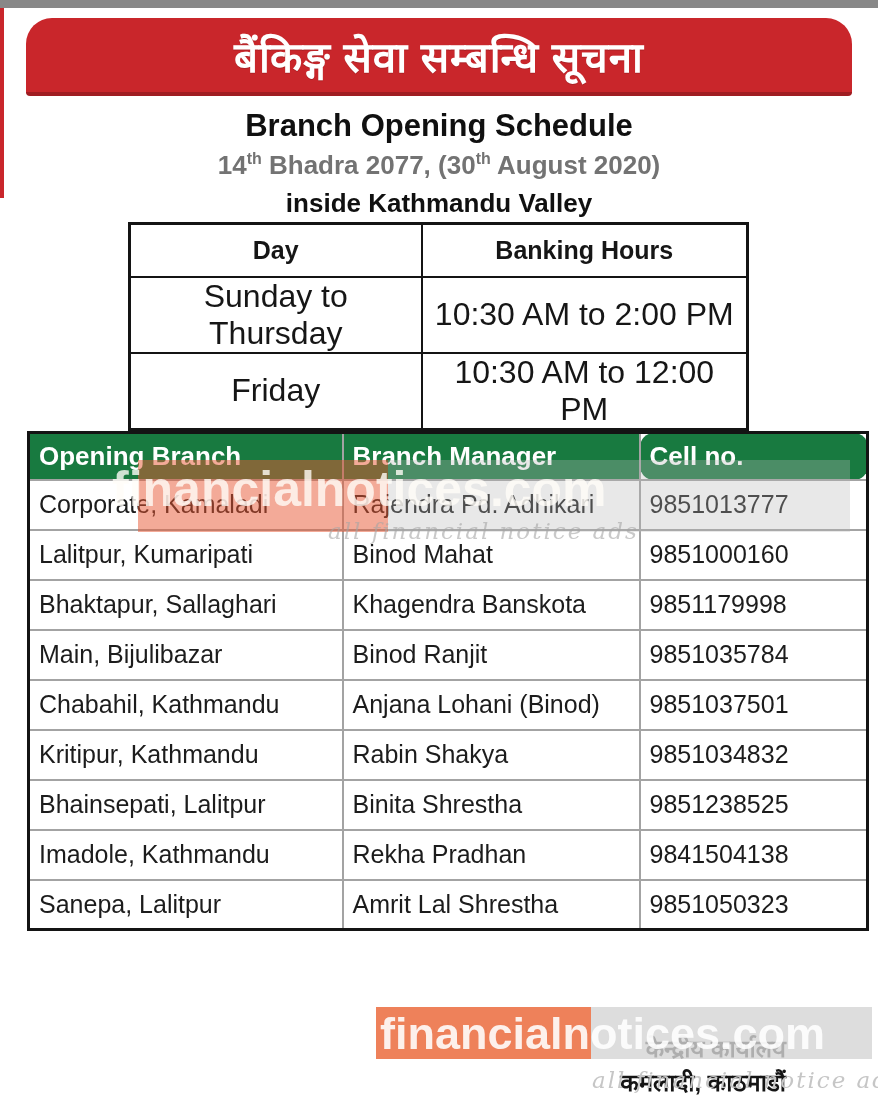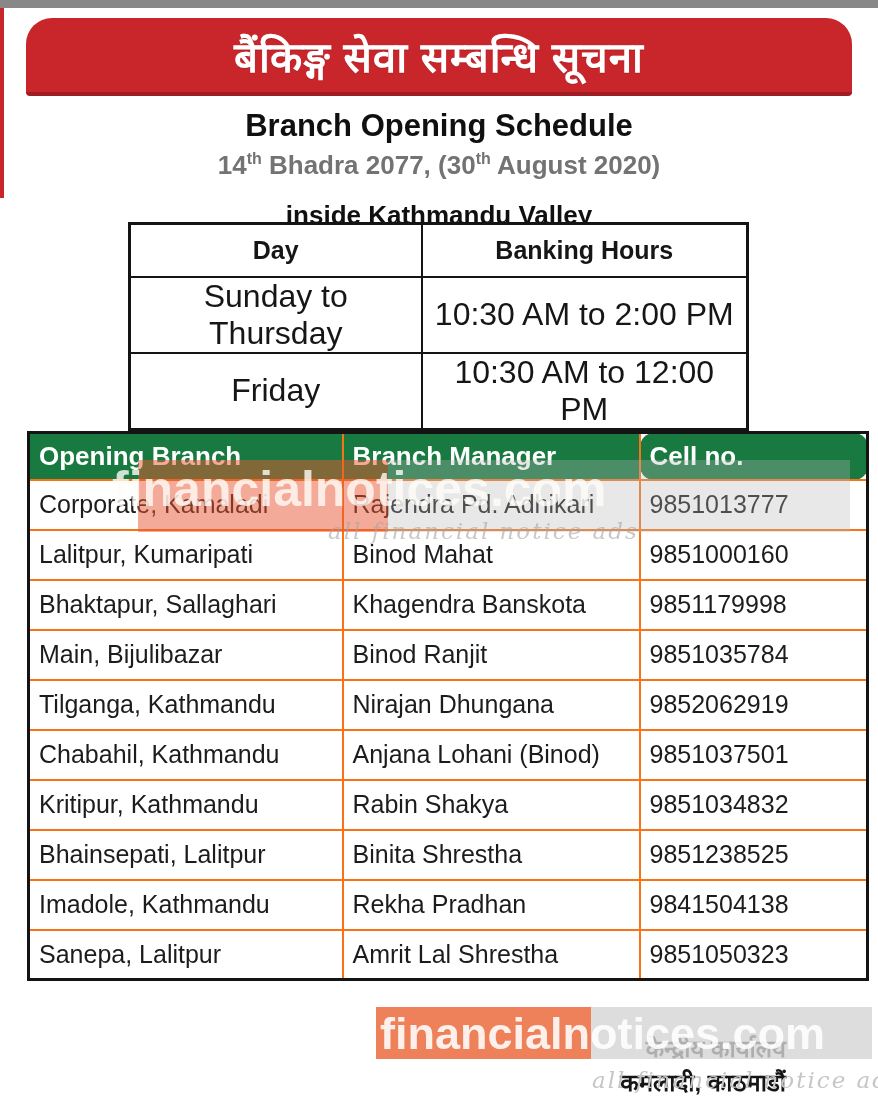--- a/index.html
+++ b/index.html
@@ -31,21 +31,21 @@
   }
   .banner-title {
     color: #ffffff; font-size: 42px; font-weight: bold; letter-spacing: 1px;
     text-shadow: 0 1px 0 rgba(0,0,0,0.15);
   }
 
   .center-text { position: absolute; left: 0; width: 100%; text-align: center; }
   .doc-title   { top: 100px; font-size: 31px; font-weight: bold; color: #101010; }
   .date-line   { top: 142px; font-size: 26px; font-weight: bold; color: #737373; }
   .date-line sup { font-size: 16px; font-weight: bold; }
-  .loc-line    { top: 192px; font-size: 26px; font-weight: bold; color: #101010; }
+  .loc-line    { top: 180px; font-size: 26px; font-weight: bold; color: #101010; }
 
   
   table { border-collapse: collapse; table-layout: fixed; }
   .hours-table {
     position: absolute; left: 128px; top: 214px; width: 618px;
     border: 3px solid #141414;
   }
   .hours-table td, .hours-table th {
     border: 2px solid #141414; text-align: center; vertical-align: middle;
     font-size: 32px; padding: 0 6px; background: #ffffff; color: #161616;
@@ -56,21 +56,21 @@
   .hours-row-2    { height: 54px; }
   .hours-col-day   { width: 292px; }
   .hours-col-hours { width: 326px; }
 
   
   .branch-table {
     position: absolute; left: 27px; top: 423px; width: 823px;
     border: 3px solid #141414;
   }
   .branch-table td, .branch-table th {
-    border: 2px solid #f97316; vertical-align: middle; text-align: left;
+    border: 2px solid #a3a3a3; vertical-align: middle; text-align: left;
     padding: 0 6px 0 9px; overflow: hidden; white-space: nowrap;
   }
   .branch-table th {
     height: 47px; background: #187a40; color: #ffffff;
     font-size: 26px; font-weight: bold;
   }
   .branch-table td { height: 50px; font-size: 25px; color: #1c1c1c; background: #ffffff; }
   .col-branch  { width: 314px; }
   .col-manager { width: 297px; }
   .col-cell    { width: 228px; border-radius: 14px; }
@@ -160,25 +160,20 @@
       <td>Bhaktapur, Sallaghari</td>
       <td>Khagendra Banskota</td>
       <td>9851179998</td>
     </tr>
     <tr>
       <td>Main, Bijulibazar</td>
       <td>Binod Ranjit</td>
       <td>9851035784</td>
     </tr>
     <tr>
-      <td>Tilganga, Kathmandu</td>
-      <td>Nirajan Dhungana</td>
-      <td>9852062919</td>
-    </tr>
-    <tr>
       <td>Chabahil, Kathmandu</td>
       <td>Anjana Lohani (Binod)</td>
       <td>9851037501</td>
     </tr>
     <tr>
       <td>Kritipur, Kathmandu</td>
       <td>Rabin Shakya</td>
       <td>9851034832</td>
     </tr>
     <tr>

